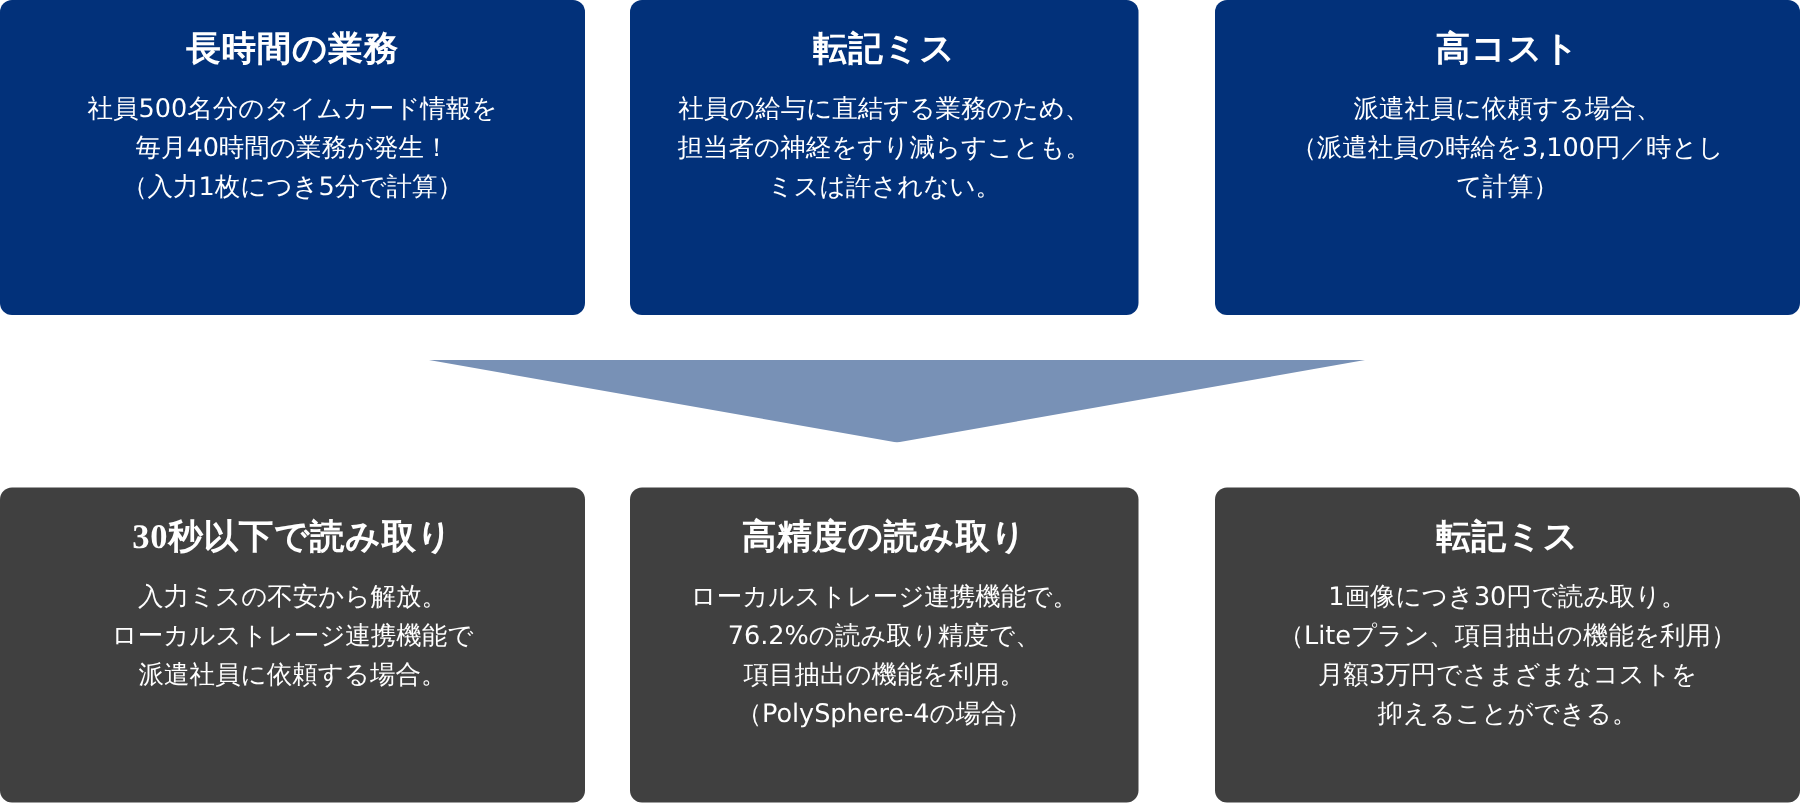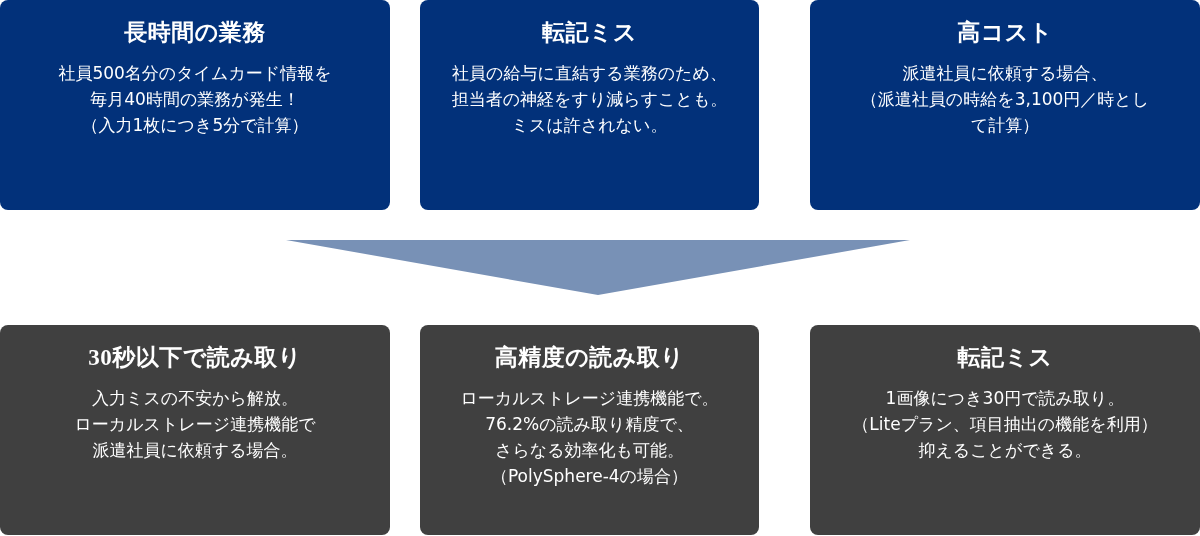--- a/index.html
+++ b/index.html
@@ -58,25 +58,26 @@
     <div>ローカルストレージ連携機能で</div>
     <div>派遣社員に依頼する場合。</div>
   </div>
 </div>
 
 <div class="card bottom c2">
   <div class="card-title">高精度の読み取り</div>
   <div class="card-body">
     <div>ローカルストレージ連携機能で。</div>
     <div>76.2%の読み取り精度で、</div>
-    <div>さらなる効率化も可能。</div>
+    <div>項目抽出の機能を利用。</div>
     <div>（PolySphere-4の場合）</div>
   </div>
 </div>
 
 <div class="card bottom c3">
   <div class="card-title">転記ミス</div>
   <div class="card-body">
     <div>1画像につき30円で読み取り。</div>
     <div>（Liteプラン、項目抽出の機能を利用）</div>
+    <div>月額3万円でさまざまなコストを</div>
     <div>抑えることができる。</div>
   </div>
 </div>
 
 </body></html>

